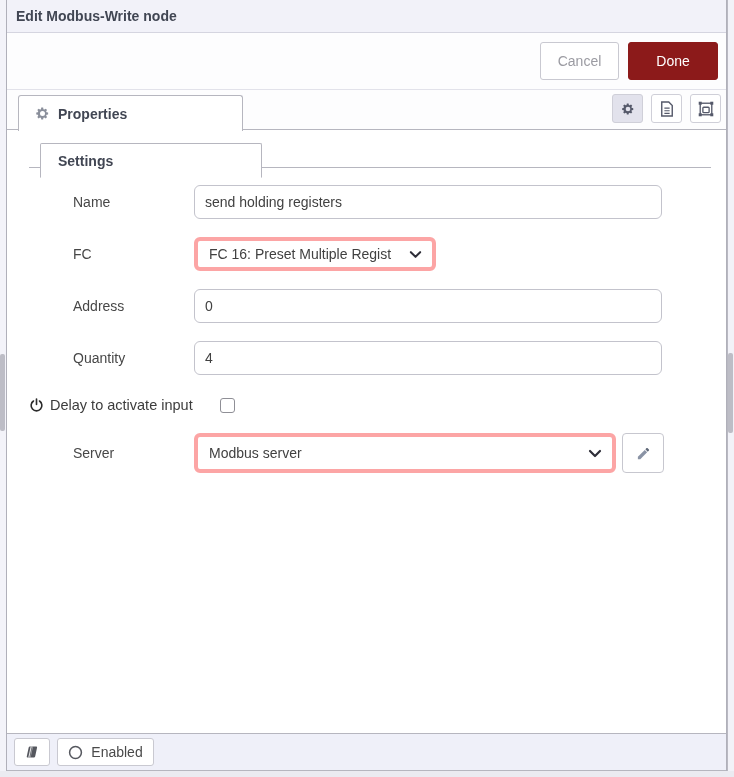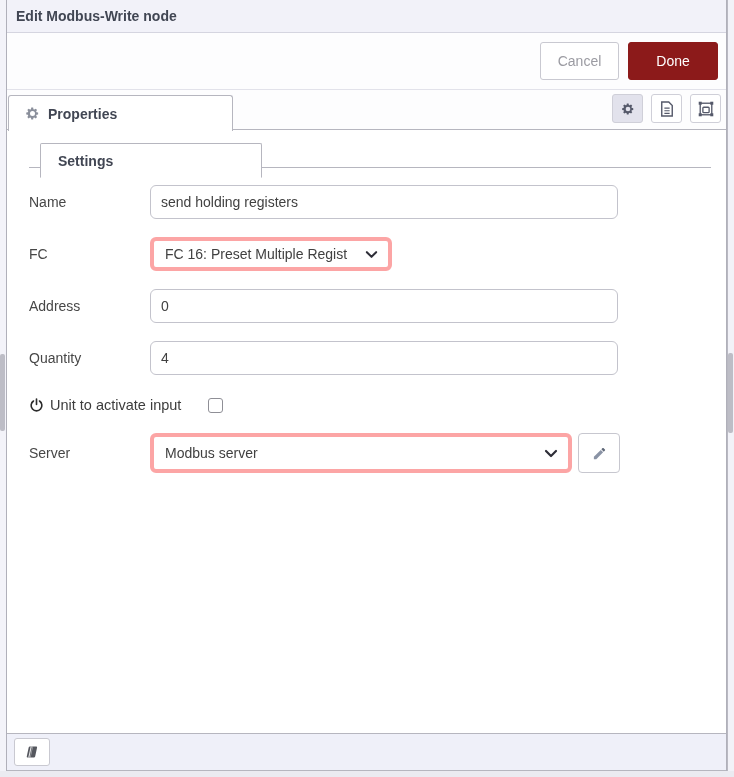--- a/index.html
+++ b/index.html
@@ -41,21 +41,21 @@
   .btn.cancel { min-width:79px; margin-right:9px; }
   .btn.done   { min-width:90px; background:#8C1A1A; border:1px solid #8C1A1A; color:#ffffff; }
   .toolbar-spacer { flex:1; }
 
   
   .props-row {
     height:40px; flex:0 0 40px; position:relative; background:#fdfdfe;
     border-bottom:1px solid #b6b6bf;
   }
   .props-tab {
-    position:absolute; left:1px; top:5px; width:225px; height:36px;
+    position:absolute; left:11px; top:5px; width:225px; height:36px;
     background:#ffffff; border:1px solid #b6b6bf; border-bottom:none;
     border-radius:3px 3px 0 0;
     display:flex; align-items:center; gap:8px; padding-left:16px;
     font-size:14px; font-weight:bold; color:#414653; cursor:pointer; z-index:2;
   }
   .props-actions {
     position:absolute; right:5px; top:4px; display:flex; gap:8px;
   }
   .icon-btn {
     width:31px; height:29px; border-radius:3px; background:#ffffff;
@@ -71,21 +71,21 @@
   }
   .tab {
     width:222px; height:35px; margin-bottom:-1px;
     display:flex; align-items:center; padding-left:17px; font-size:14px; cursor:pointer;
     border:1px solid #b6b6bf; border-radius:2px 2px 0 0;
   }
   .tab.active { background:#ffffff; border-bottom:1px solid #ffffff; font-weight:bold; color:#414653; }
   .tab.inactive { width:226px; background:#e8eaf6; color:#666d7c; }
 
   .form { padding-top:17px; }
-  .row { display:flex; align-items:center; margin-bottom:18px; }
+  .row { display:flex; align-items:center; margin-bottom:18px;margin-left:44px; }
   .row-label { width:121px; flex:0 0 121px; font-size:14px; color:#474747; }
   .text-input {
     height:34px; width:468px; border:1px solid #c3c3cc; border-radius:6px;
     font-family:inherit; font-size:14px; color:#414141; padding:0 10px; background:#fff;
   }
   .select {
     height:34px; border:4px solid #fca5a5; border-radius:6px; background:#fff;
     display:flex; align-items:center; justify-content:space-between;
     font-size:14px; color:#414141; padding:0 10px 0 11px; cursor:pointer;
   }
@@ -220,21 +220,21 @@
           <input class="text-input" type="text" value="4" style="">
         </div>
 
         <div class="delay-row">
           <span class="power" style="display:flex">
             <svg width="15" height="16" viewBox="0 0 24 24" fill="none" stroke="#2b2b2b" stroke-width="2.6" stroke-linecap="round">
                 <path d="M12 2.5v8.5"></path>
                 <path d="M7.2 5.6a8.6 8.6 0 1 0 9.6 0"></path>
               </svg>
           </span>
-          <span class="delay-label">Unit to activate input</span>
+          <span class="delay-label">Delay to activate input</span>
           <input class="delay-check" type="checkbox" style="">
         </div>
 
         <div class="row">
           <div class="row-label">Server</div>
           <div class="select server">
             <span>Modbus server</span>
             <span class="chev" style="display:flex">
               <svg width="14" height="9" viewBox="0 0 14 9" fill="none" stroke="#2e2e38" stroke-width="2.2" stroke-linecap="round" stroke-linejoin="round">
                   <path d="M2 2l5 5 5-5"></path>
@@ -259,16 +259,24 @@
         <span style="display:flex">
           <svg width="14" height="14" viewBox="0 0 20 20">
               <g transform="skewX(-12) translate(3,0)">
                 <rect x="3" y="2" width="12" height="16" rx="1.5" fill="#55575e"></rect>
                 <rect x="5.5" y="2" width="1.6" height="16" fill="#ffffff" opacity="0.85"></rect>
                 <rect x="8" y="2" width="0.9" height="16" fill="#ffffff" opacity="0.5"></rect>
               </g>
             </svg>
         </span>
       </button>
+      <button class="foot-btn enabled">
+        <span style="display:flex">
+          <svg width="15" height="15" viewBox="0 0 16 16" fill="none" stroke="#55575e" stroke-width="1.6">
+              <circle cx="8" cy="8" r="6.3"></circle>
+            </svg>
+        </span>
+        <span>Enabled</span>
+      </button>
     </div>
 
   </div>
 </div>
 
 </body></html>

